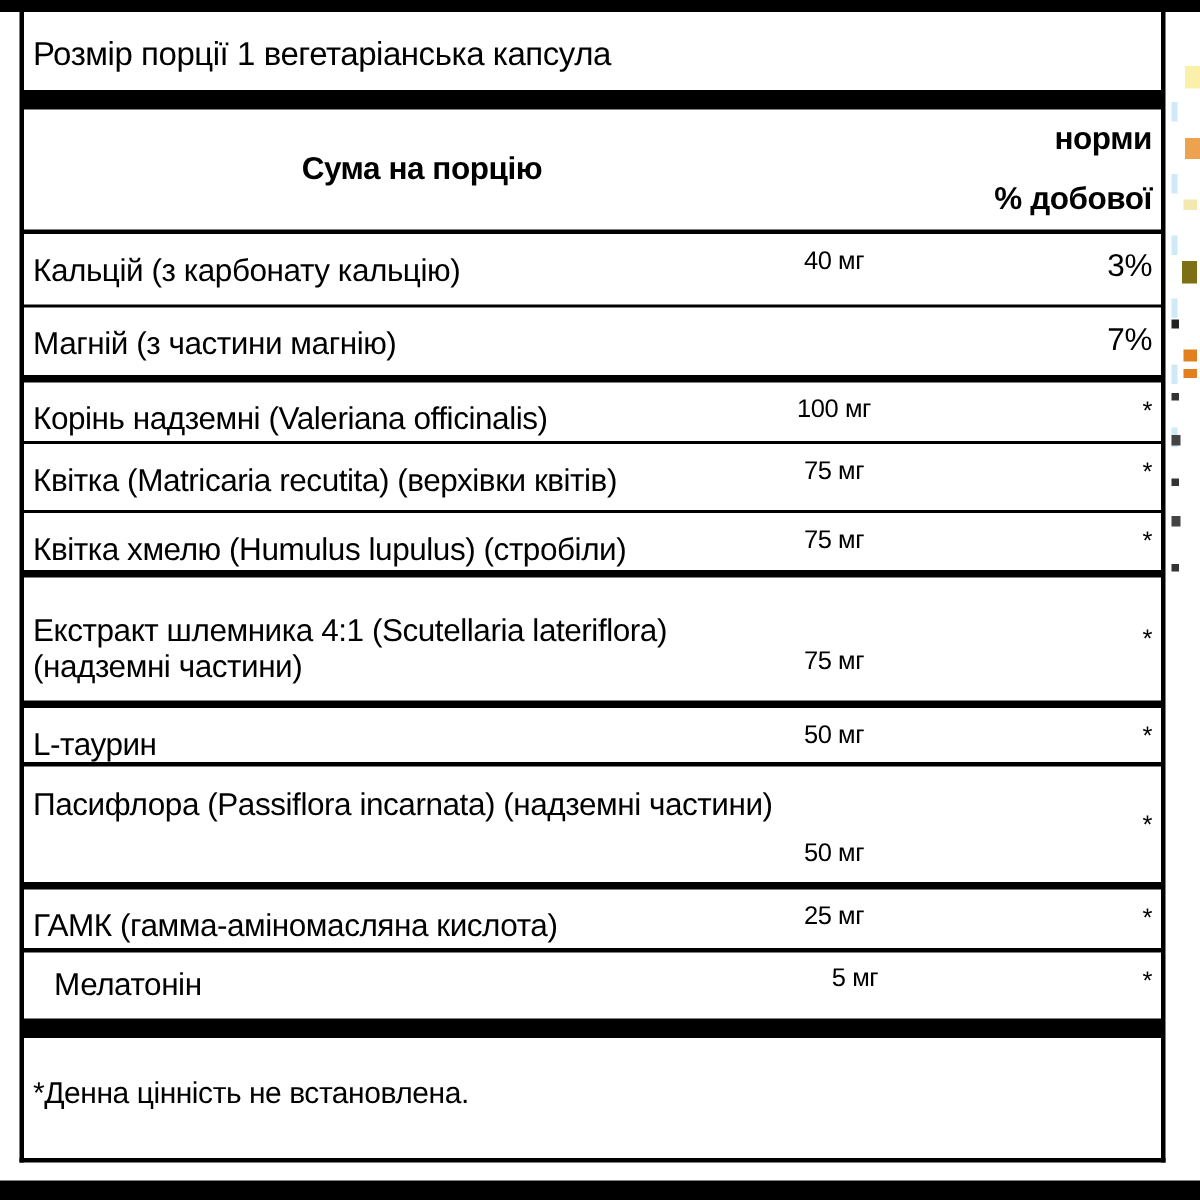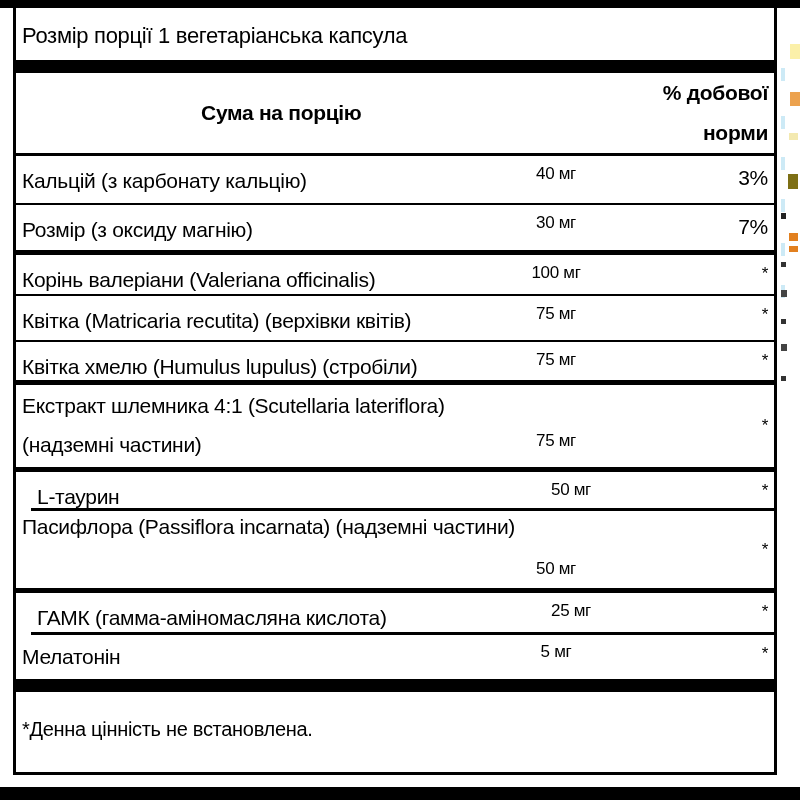--- a/index.html
+++ b/index.html
@@ -22,35 +22,35 @@
   .header-left {
     width:70%; display:flex; align-items:center; justify-content:center;
     font-weight:bold; font-size:21px;
   }
   .header-right {
     flex:1; display:flex; flex-direction:column; justify-content:center;
     text-align:right; padding-right:6px; font-weight:bold; font-size:21px; line-height:40px;
   }
 
   .row { position:relative; border-bottom:2px solid #000; }
-  .row.sep-med   { border-bottom-width:3px;margin-left:15px; }
+  .row.sep-med   { border-bottom-width:3px; }
   .row.sep-thick { border-bottom-width:5px; }
-  .row.last      { border-bottom:none; }
+  .row.last      { border-bottom:none;margin-left:14px; }
 
   .name   { display:block; padding:13px 6px 0 6px; font-size:21px; }
   .amount { position:absolute; top:8px; left:470px; width:140px; text-align:center; font-size:17px; }
   .dv     { position:absolute; top:10px; right:6px; font-size:21px; }
   .dv.star { font-size:17px; top:9px; }
   .dv.mid  { top:50%; transform:translateY(-50%); }
   .l2 { position:absolute; left:6px; font-size:21px; }
 
   .r0{height:49px} .r1{height:50px} .r2{height:41px} .r3{height:46px} .r4{height:43px}
   .r5{height:87px} .r6{height:39px} .r7{height:82px} .r8{height:42px} .r9{height:44px}
-  .r5 .name{padding-top:9px}  .r5 .l2{top:48px}  .r5 .amount{top:46px}
-  .r7 .name{padding-top:4px} .r7 .amount{top:48px}
+  .r5 .name{padding-top:24px}  .r5 .l2{top:48px}  .r5 .amount{top:46px}
+  .r7 .name{padding-top:14px} .r7 .amount{top:48px}
   .r9 .name{padding-top:10px} .r9 .amount{top:7px}
 
   .footnote { height:80px; padding:26px 6px 0 6px; font-size:20px; }
 
   .frag { position:absolute; }
   .f1{left:790px;top:44px;width:10px;height:15px;background:#fbf0a9}
   .f2{left:790px;top:92px;width:10px;height:14px;background:#eca24e}
   .f3{left:789px;top:133px;width:9px;height:7px;background:#f3e9b0}
   .f4{left:788px;top:174px;width:10px;height:15px;background:#7d6f15}
   .f5{left:789px;top:233px;width:9px;height:8px;background:#e2801f}
@@ -77,39 +77,38 @@
 
   <div class="label-box">
 
     <div class="serving">Розмір порції 1 вегетаріанська капсула</div>
 
     <div class="bar"></div>
 
     <div class="header-row">
       <div class="header-left">Сума на порцію</div>
       <div class="header-right">
+        <span>норми</span>
         <span>% добової</span>
-        <span>норми</span>
       </div>
     </div>
 
     <div class="row r0">
       <span class="name">Кальцій (з карбонату кальцію)</span>
       <span class="amount">40 мг</span>
       <span class="dv">3%</span>
     </div>
 
     <div class="row r1 sep-thick">
-      <span class="name">Розмір (з оксиду магнію)</span>
-      <span class="amount">30 мг</span>
+      <span class="name">Магній (з частини магнію)</span>
       <span class="dv">7%</span>
     </div>
 
     <div class="row r2">
-      <span class="name">Корінь валеріани (Valeriana officinalis)</span>
+      <span class="name">Корінь надземні (Valeriana officinalis)</span>
       <span class="amount">100 мг</span>
       <span class="dv star">*</span>
     </div>
 
     <div class="row r3">
       <span class="name">Квітка (Matricaria recutita) (верхівки квітів)</span>
       <span class="amount">75 мг</span>
       <span class="dv star">*</span>
     </div>
 

